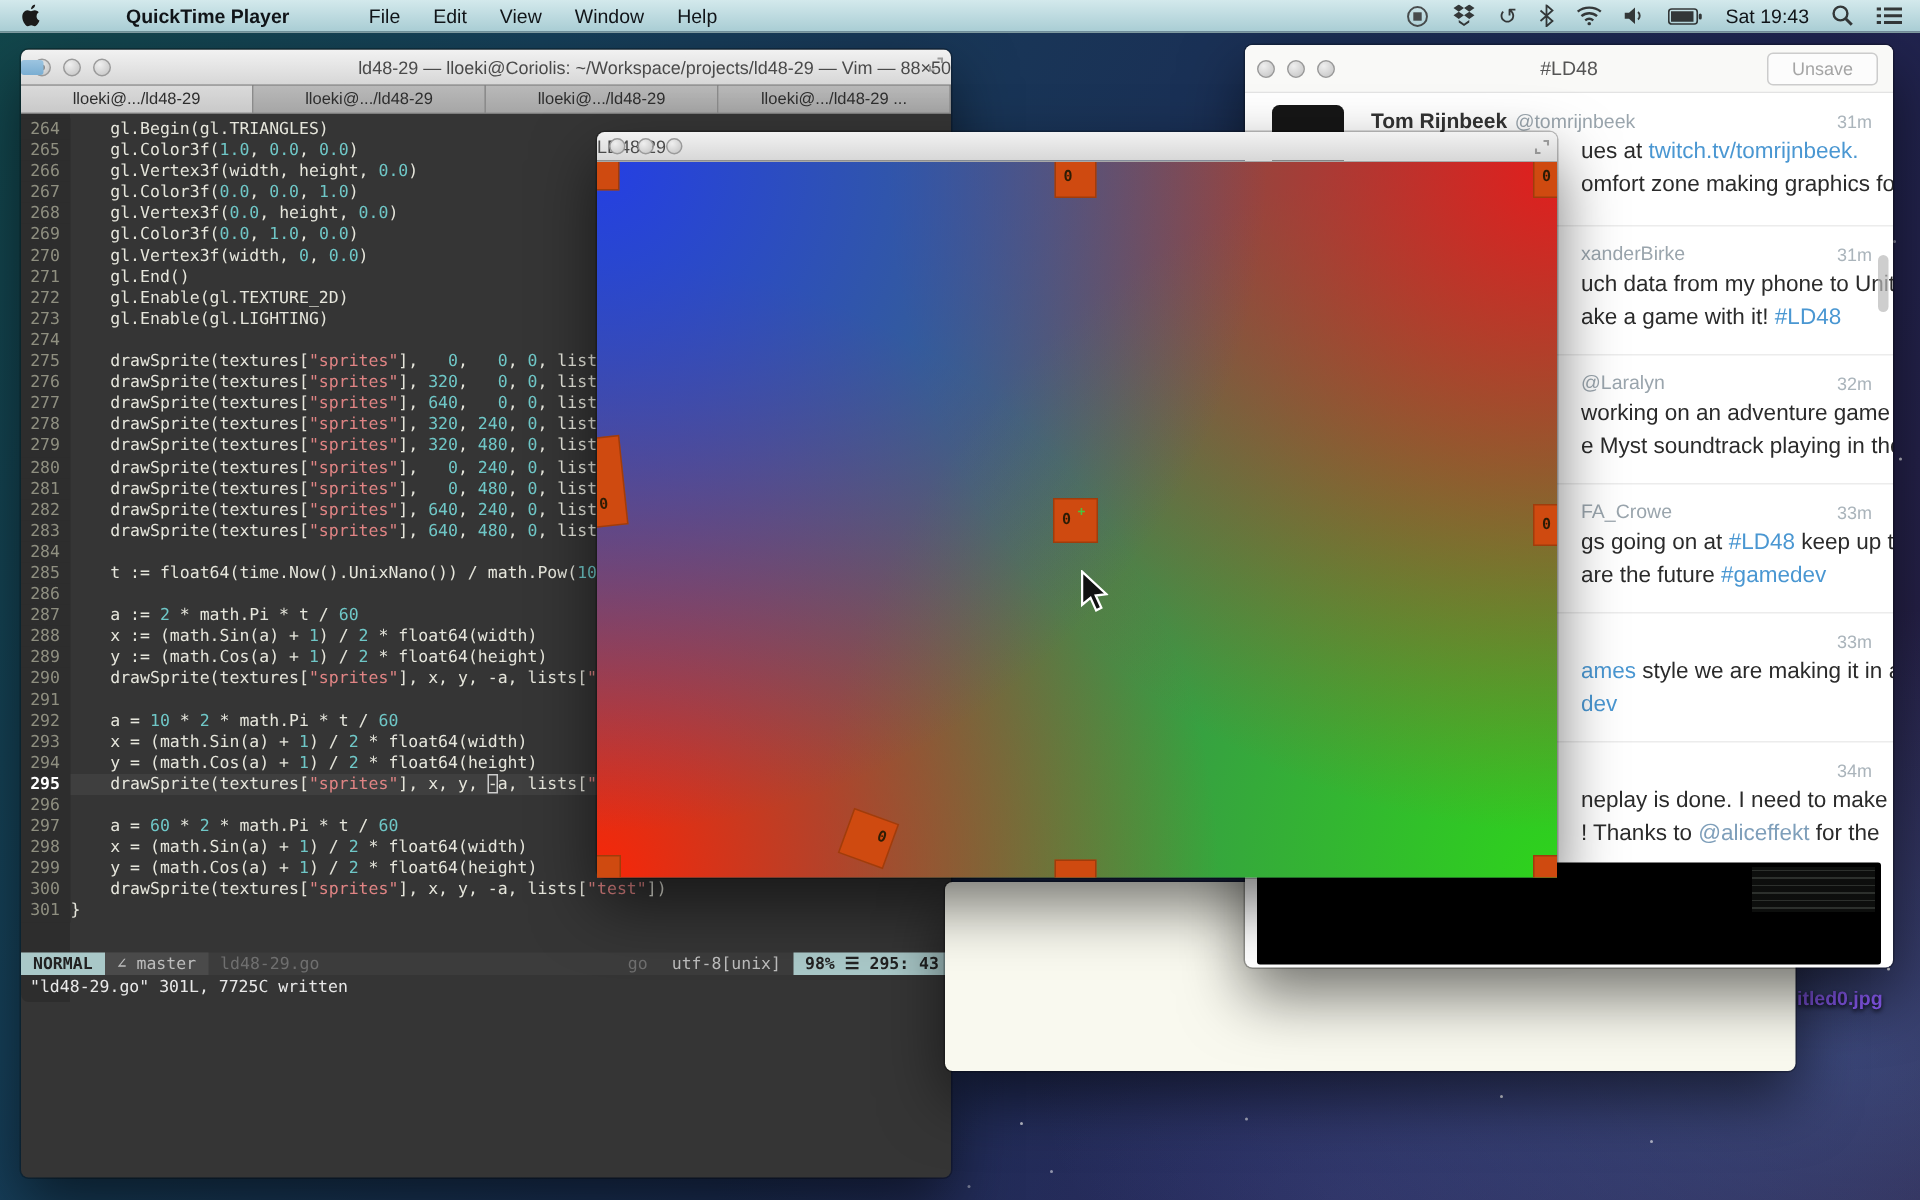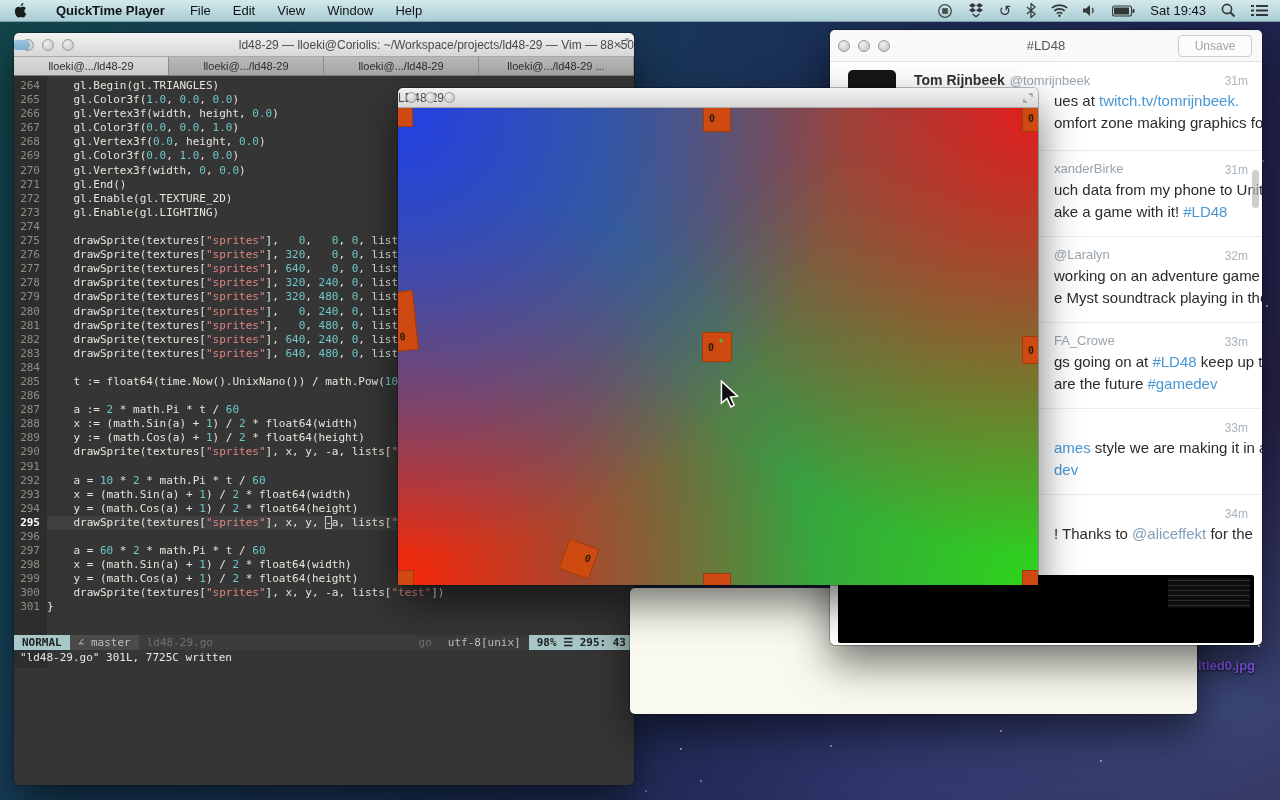--- a/index.html
+++ b/index.html
@@ -23,21 +23,21 @@
       1100px 760px 0 0 rgba(255,255,255,.6), 1218px 560px 0 0 rgba(255,255,255,.5),
       1262px 160px 0 0 rgba(255,255,255,.5), 1246px 18px 0 0 rgba(255,255,255,.6),
       680px 748px 0 0 rgba(255,255,255,.7), 645px 790px 0 0 rgba(255,255,255,.4),
       1040px 690px 0 0 rgba(255,255,255,.5), 1190px 480px 0 0 rgba(255,255,255,.4); }
   .desktop-label { position:absolute; left:1198px; top:658px; color:#8b5cf6; font-weight:bold; font-size:13px;
     text-shadow:0 1px 3px rgba(0,0,0,.9); z-index:5; }
 
   
   .menubar { position:absolute; left:0; top:0; width:1280px; height:22px; z-index:300;
     background:linear-gradient(#d3e9ec,#a9cdd4); border-bottom:1px solid #7f9aa0;
-    display:flex; align-items:center; font-size:13px; color:#101418; }
+    display:flex; align-items:center; font-size:13px; color:#101418;gap:28px; }
   .menubar .apple { margin:0 18px 0 14px; display:flex; align-items:center; }
   .menu-items { display:flex; gap:0; }
   .menu-item { padding:0 11px; line-height:22px; }
   .menu-item.app { font-weight:bold; padding-right:14px; }
   .menu-right { margin-left:auto; display:flex; align-items:center; gap:15px; padding-right:12px; }
   .mb-ic { display:flex; align-items:center; opacity:.85; }
   .mb-time { font-size:13px; }
 
   
   .window { position:absolute; border-radius:5px; box-shadow:0 18px 42px rgba(0,0,0,.55), 0 0 0 1px rgba(0,0,0,.25); }
@@ -248,20 +248,21 @@
       </div>
       <div class="tweet">
         <div class="t-head indent"></div>
         <span class="t-time">33m</span>
         <div class="t-line"><span class="t-link">ames</span><span> style we are making it in a</span></div>
         <div class="t-line"><span class="t-link">dev</span></div>
       </div>
       <div class="tweet">
         <div class="t-head indent"></div>
         <span class="t-time">34m</span>
+        <div class="t-line"><span>neplay is done. I need to make</span></div>
         <div class="t-line"><span>! Thanks to </span><span class="t-mention">@aliceffekt</span><span> for the</span></div>
       </div>
     </div>
   <div class="tw-image">
     <div class="code-ovl"></div>
   </div>
   <div class="tw-scrollbar"></div>
 </div>
 
 <div class="window game">

